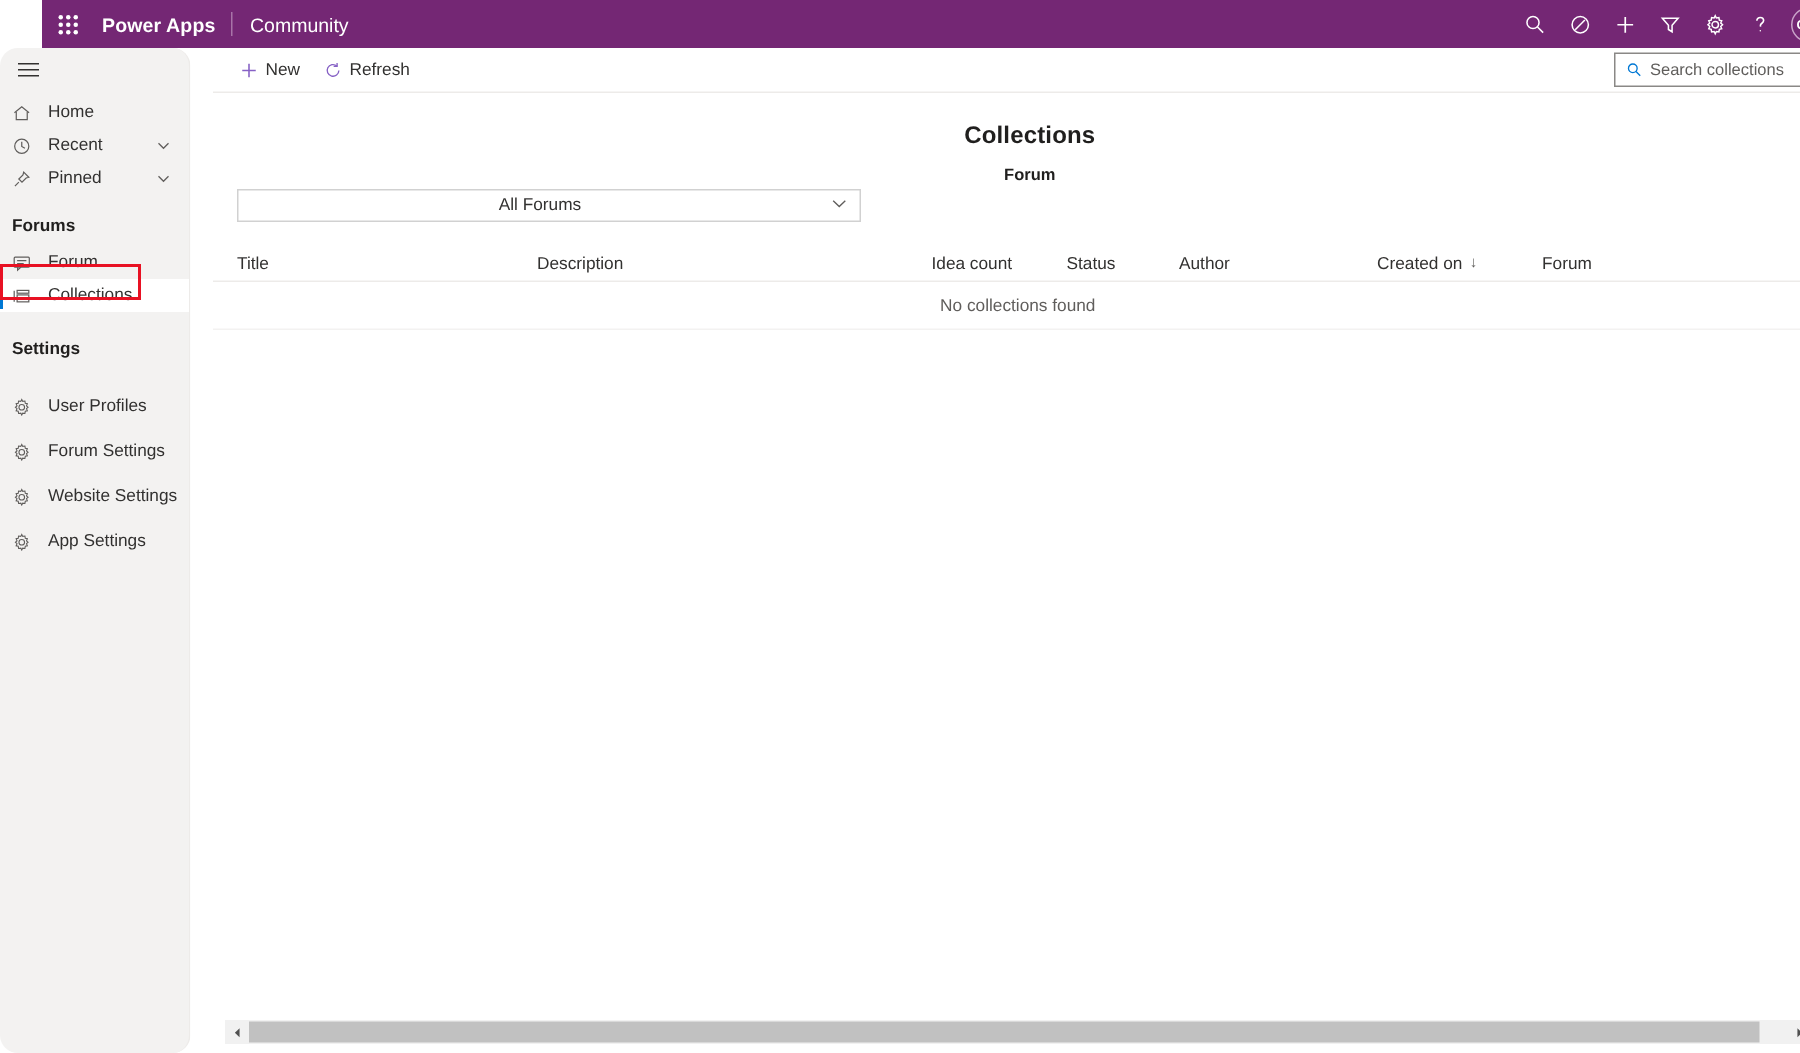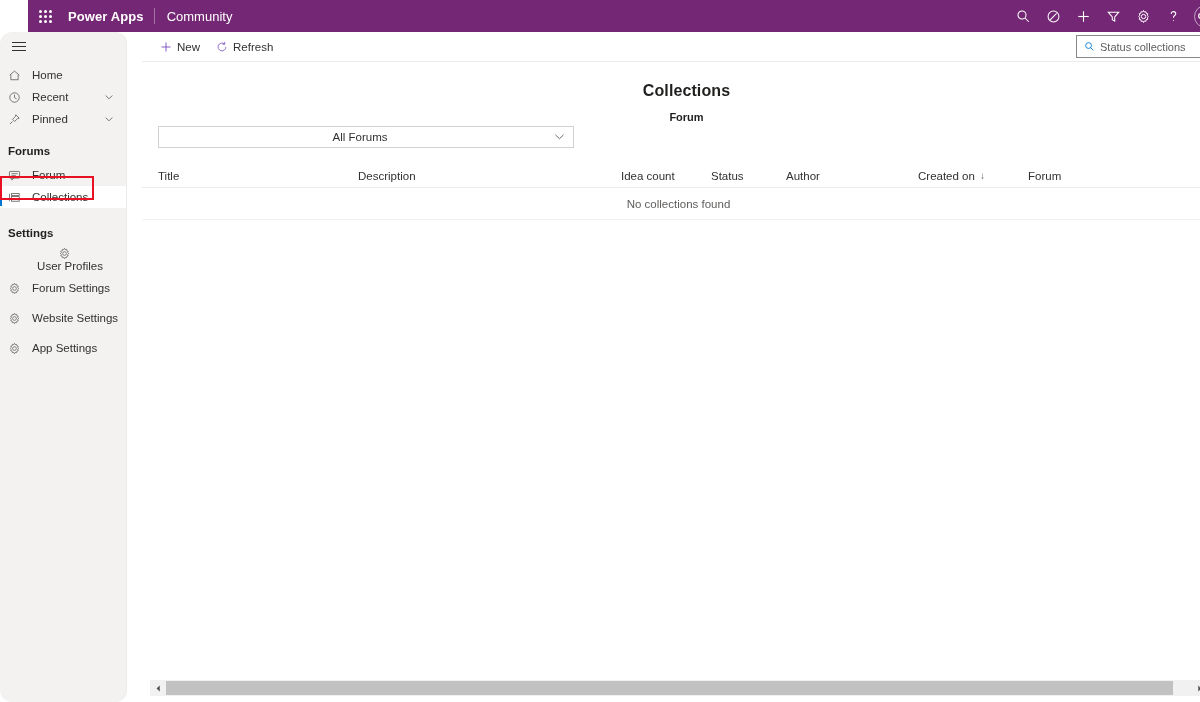--- a/index.html
+++ b/index.html
@@ -337,21 +337,21 @@
           <rect x="4.2" y="6.9" width="9.6" height="2.3"></rect>
           <rect x="4.2" y="10.6" width="9.6" height="2.0"></rect>
         </svg>
       </span>
       <span class="nlabel">Collections</span>
     </div>
     <div class="nav-highlight" style="left:0px; top:144px; width:94px; height:24px;"></div>
 
     <div class="nav-group-title" style="margin-top:14px;">Settings</div>
 
-    <div class="nav-item" style="margin-top:3px;flex-direction:column;">
+    <div class="nav-item" style="margin-top:16px;">
       <span class="nicon">
         <svg width="13" height="13" viewBox="0 0 16 16" fill="none" stroke="#605e5c" stroke-width=".9">
           <circle cx="8" cy="8" r="2.3"></circle>
           <path d="M8 1.6 L8.8 3.2 L10.6 2.9 L10.9 4.7 L12.6 5.1 L11.9 6.8 L13.2 8 L11.9 9.2 L12.6 10.9 L10.9 11.3 L10.6 13.1 L8.8 12.8 L8 14.4 L7.2 12.8 L5.4 13.1 L5.1 11.3 L3.4 10.9 L4.1 9.2 L2.8 8 L4.1 6.8 L3.4 5.1 L5.1 4.7 L5.4 2.9 L7.2 3.2 Z"></path>
         </svg>
       </span>
       <span class="nlabel">User Profiles</span>
     </div>
 
     <div class="nav-item" style="margin-top:8px;">
@@ -407,21 +407,21 @@
         <span>Refresh</span>
       </div>
 
       <div class="searchbox">
         <span class="sicon">
           <svg width="11" height="11" viewBox="0 0 16 16" fill="none" stroke="#0078d4" stroke-width="1.3">
             <circle cx="6.6" cy="6.6" r="4.2"></circle>
               <line x1="9.7" y1="9.7" x2="13.8" y2="13.8"></line>
           </svg>
         </span>
-        <span class="sph">Status collections</span>
+        <span class="sph">Search collections</span>
       </div>
     </div>
 
     <div class="page-title">Collections</div>
 
     <div class="filter-label">Forum</div>
 
     <div class="dropdown">
       <span class="ddval">All Forums</span>
       <span>

